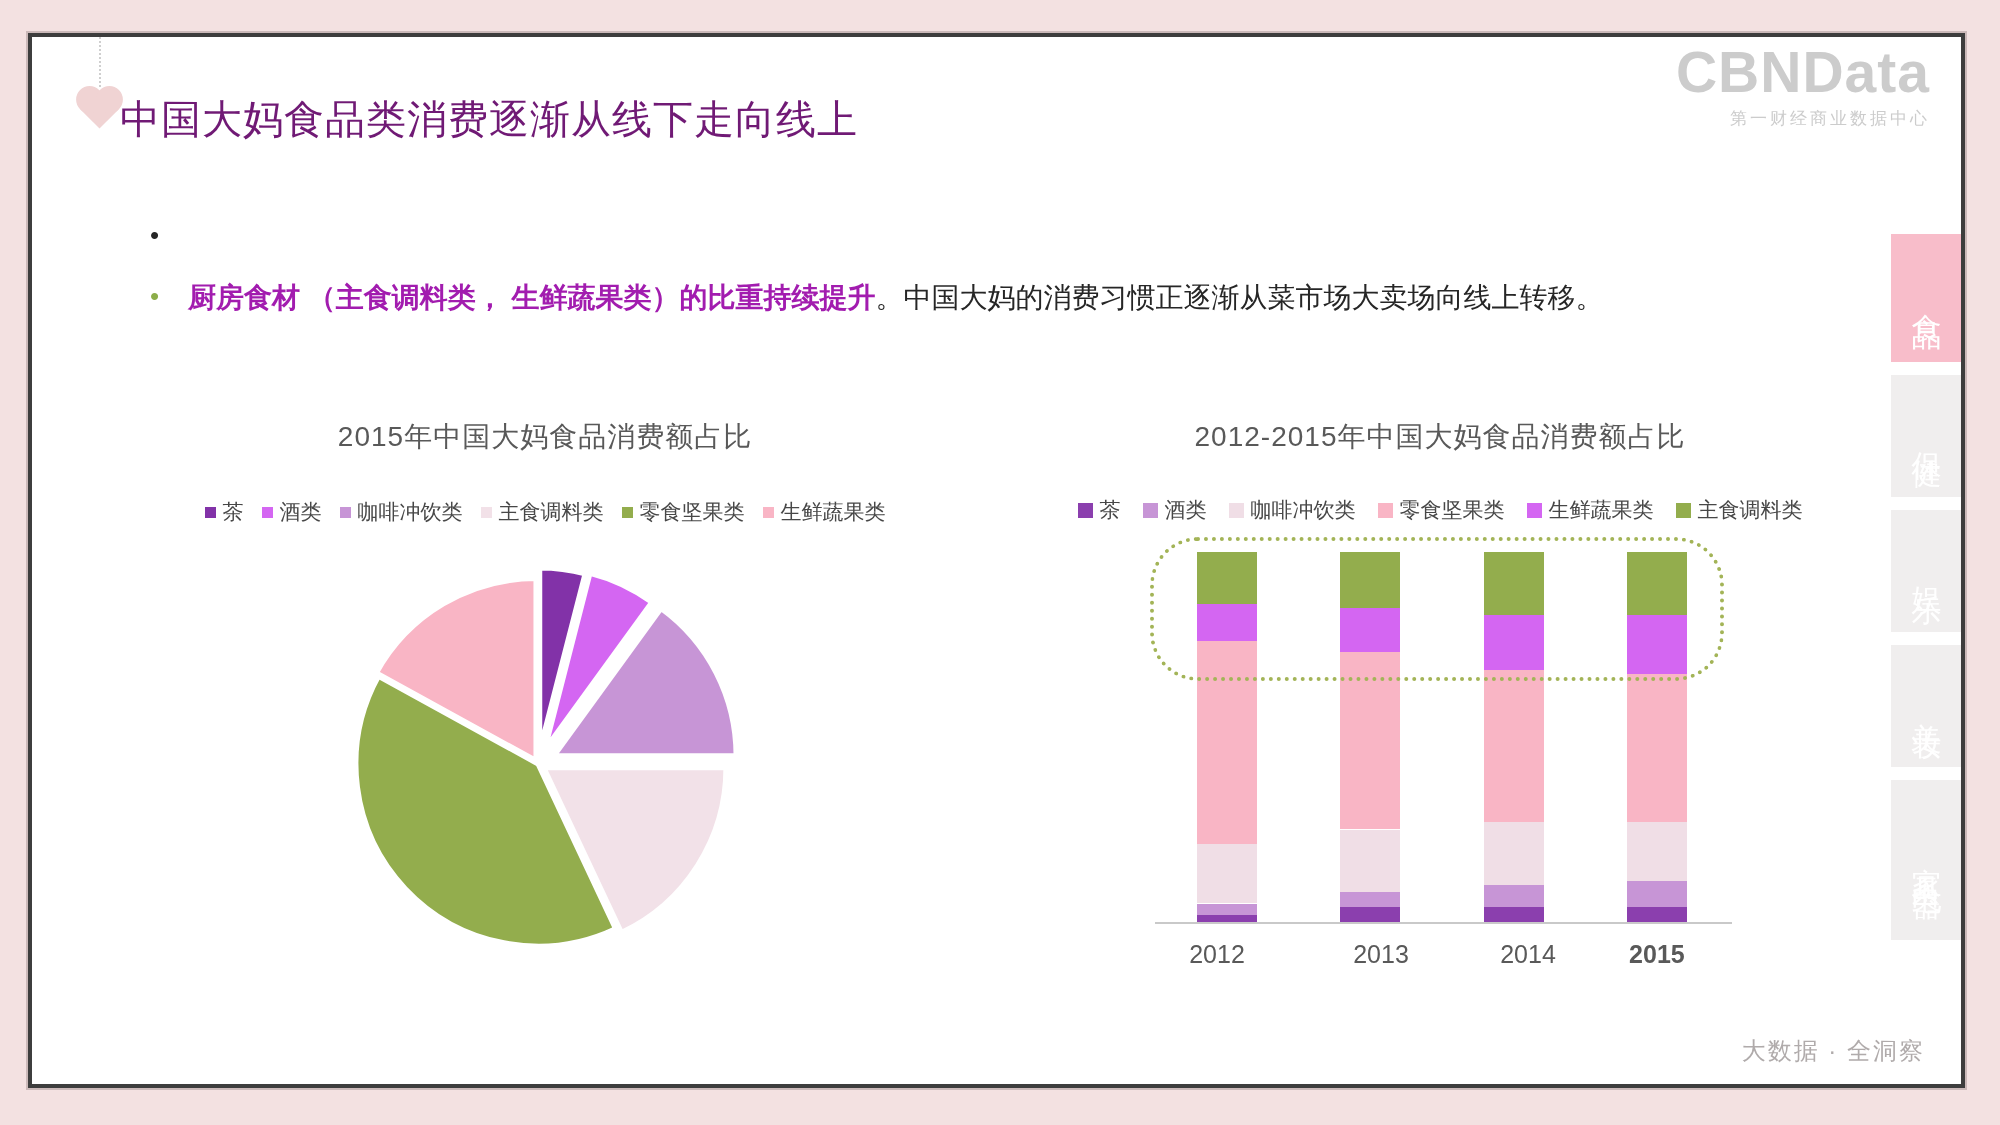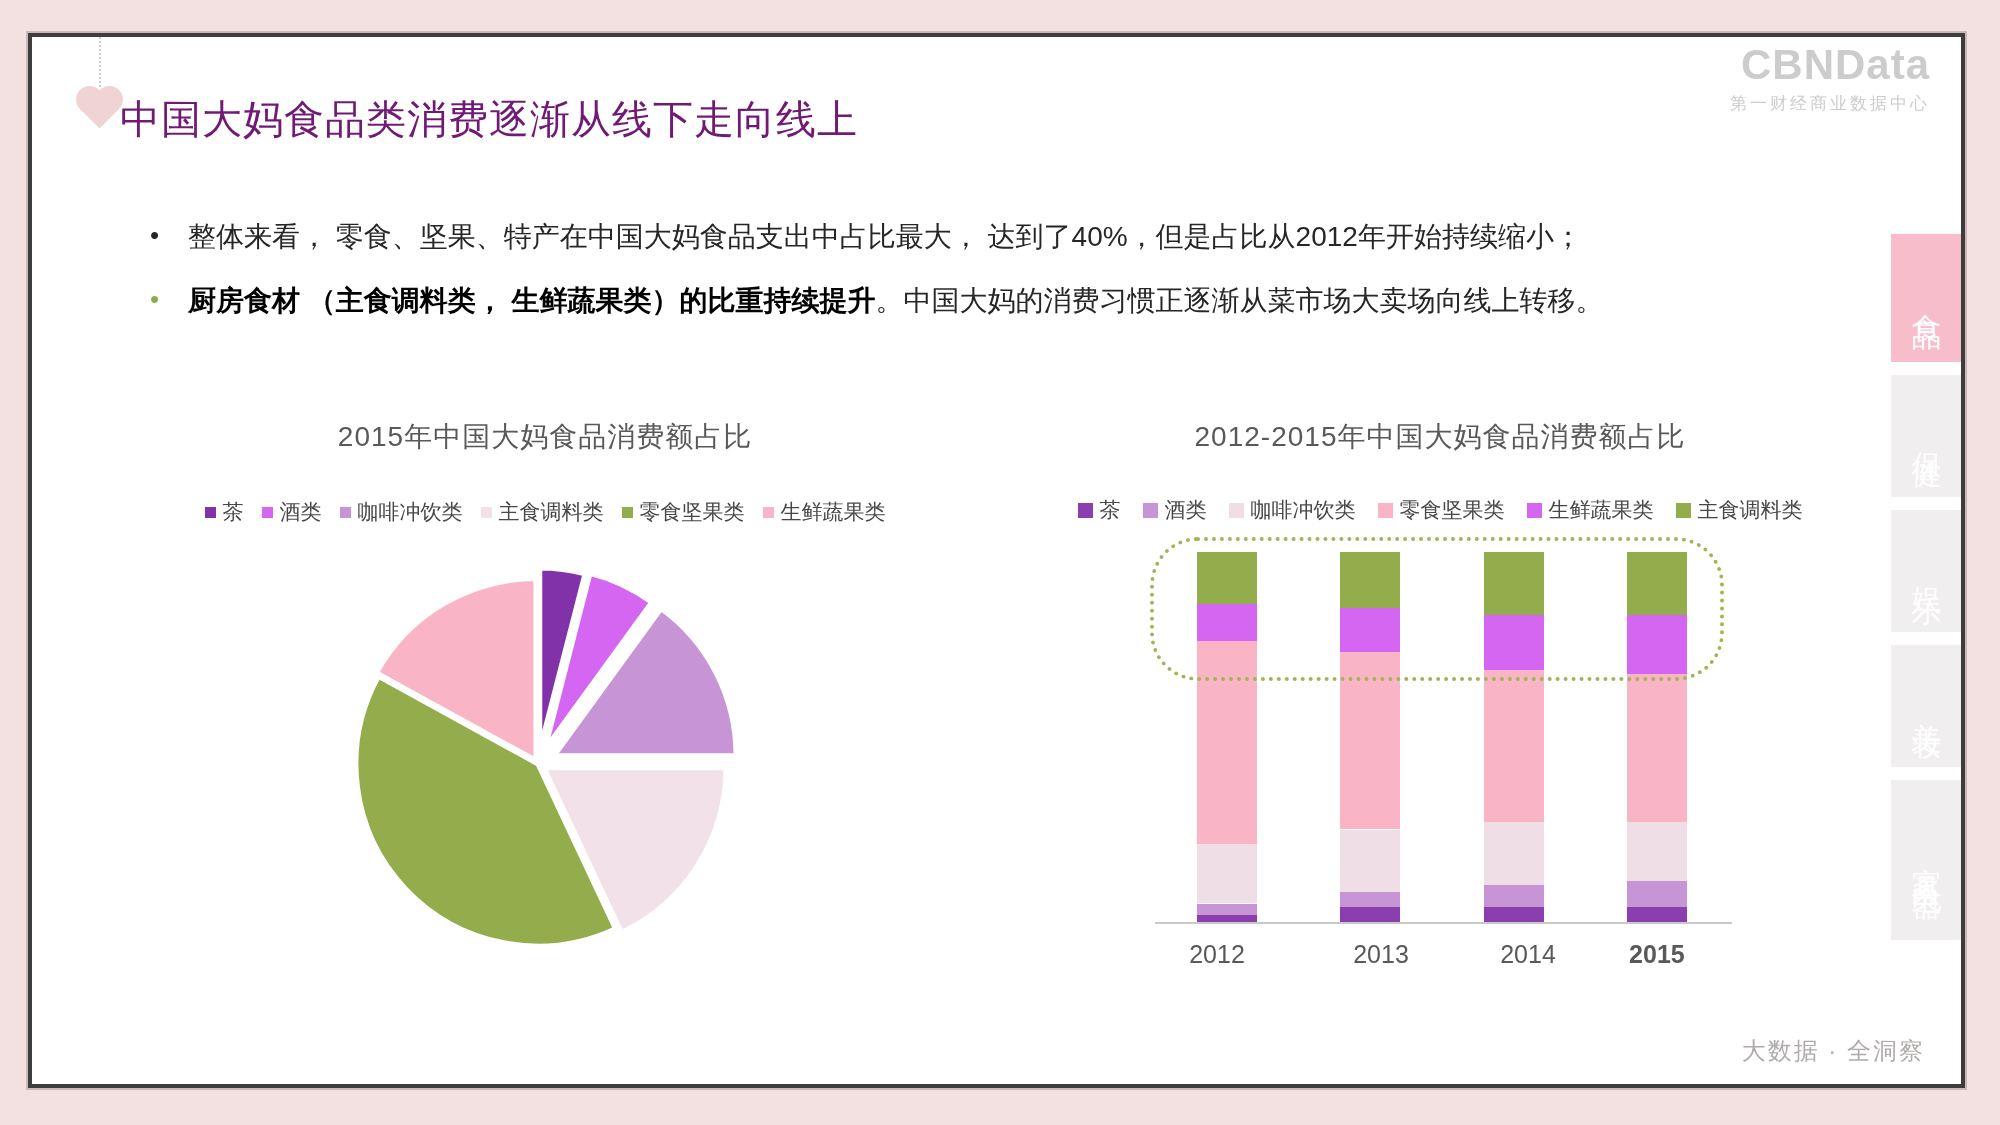--- a/index.html
+++ b/index.html
@@ -27,34 +27,34 @@
     transform:rotate(45deg);
   }
   .heart::before, .heart::after {
     content:""; position:absolute; width:27px; height:27px;
     border-radius:50%; background:#f0d3d3;
   }
   .heart::before { left:-14px; }
   .heart::after  { top:-14px; }
 
   .logo { position:absolute; top:44px; right:70px; text-align:right; color:#cccccc; }
-  .logo .brand { font-size:42px; font-weight:bold; letter-spacing:1px; line-height:1; }
+  .logo .brand { font-size:57px; font-weight:bold; letter-spacing:1px; line-height:1; }
   .logo .sub   { font-size:17px; letter-spacing:3px; margin-top:6px; }
 
   .page-title {
     position:absolute; left:120px; top:92px;
     font-size:40px; color:#701a75; font-weight:500;
     letter-spacing:1px;
   }
 
   .bullets { position:absolute; left:150px; top:218px; width:1720px; }
   .bullet { display:flex; margin-bottom:26px; font-size:28px; line-height:1.35; color:#262626; }
   .bullet .marker { width:38px; flex:0 0 38px; font-size:26px; }
   .bullet.b2 .marker { color:#8cad49; }
-  .hl-green { color:#000000; font-weight:bold; }
+  .hl-green { color:#a21caf; font-weight:bold; }
 
   .chart-title { position:absolute; font-size:28px; color:#595959; text-align:center; letter-spacing:1px; }
   .pie-title { left:150px; top:418px; width:790px; }
   .bar-title { left:1080px; top:418px; width:720px; }
 
   .legend { position:absolute; display:flex; justify-content:center; align-items:center; gap:22px; font-size:21px; color:#474747; }
   .legend-pie { left:130px; top:498px; width:830px; gap:18px; }
   .legend-bar { left:1060px; top:496px; width:760px; }
   .legend-item { display:flex; align-items:center; gap:7px; white-space:nowrap; }
   .legend-pie .sw { width:11px; height:11px; }
@@ -96,21 +96,20 @@
 <div class="logo">
   <div class="brand">CBNData</div>
   <div class="sub">第一财经商业数据中心</div>
 </div>
 
 <div class="page-title">中国大妈食品类消费逐渐从线下走向线上</div>
 
 <div class="bullets">
   <div class="bullet b1">
     <span class="marker">•</span>
-    <span>整体来看， 零食、坚果、特产在中国大妈食品支出中占比最大， 达到了40%，但是占比从2012年开始持续缩小；</span>
   </div>
   <div class="bullet b2">
     <span class="marker">•</span>
     <span><span class="hl-green">厨房食材 （主食调料类， 生鲜蔬果类）的比重持续提升</span><span>。中国大妈的消费习惯正逐渐从菜市场大卖场向线上转移。</span></span>
   </div>
 </div>
 
 <div class="chart-title pie-title">2015年中国大妈食品消费额占比</div>
 <div class="chart-title bar-title">2012-2015年中国大妈食品消费额占比</div>
 

